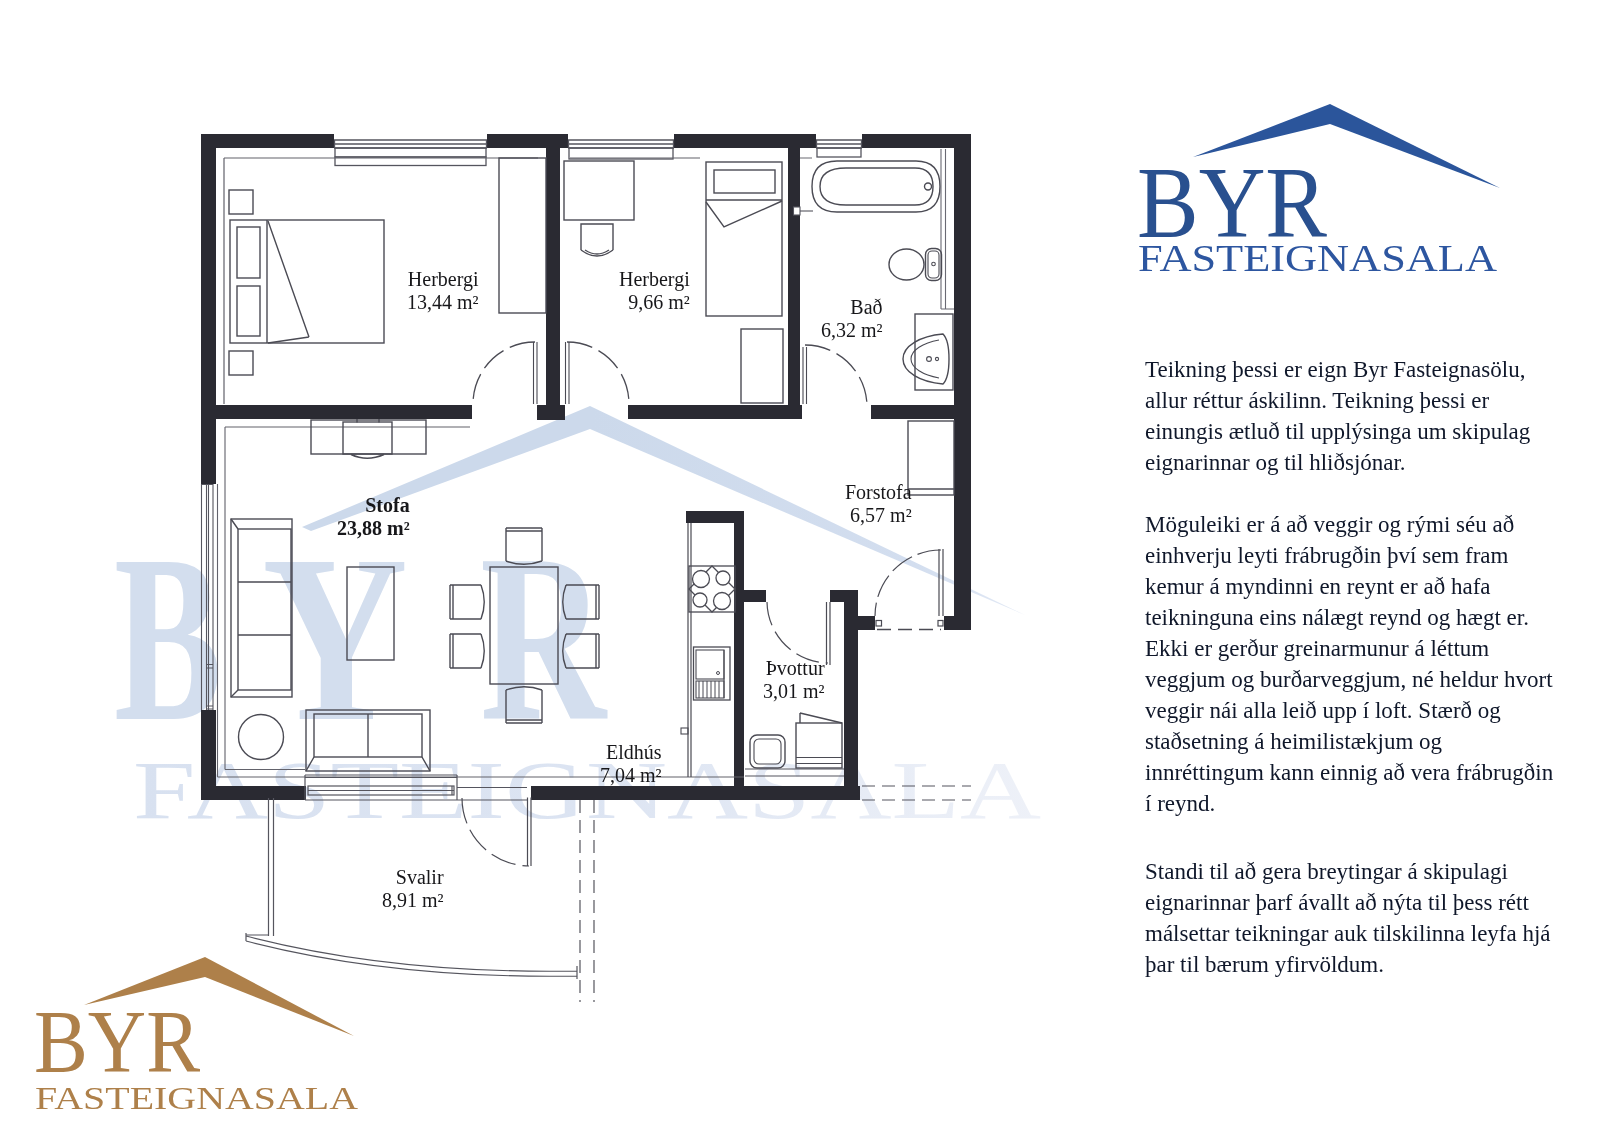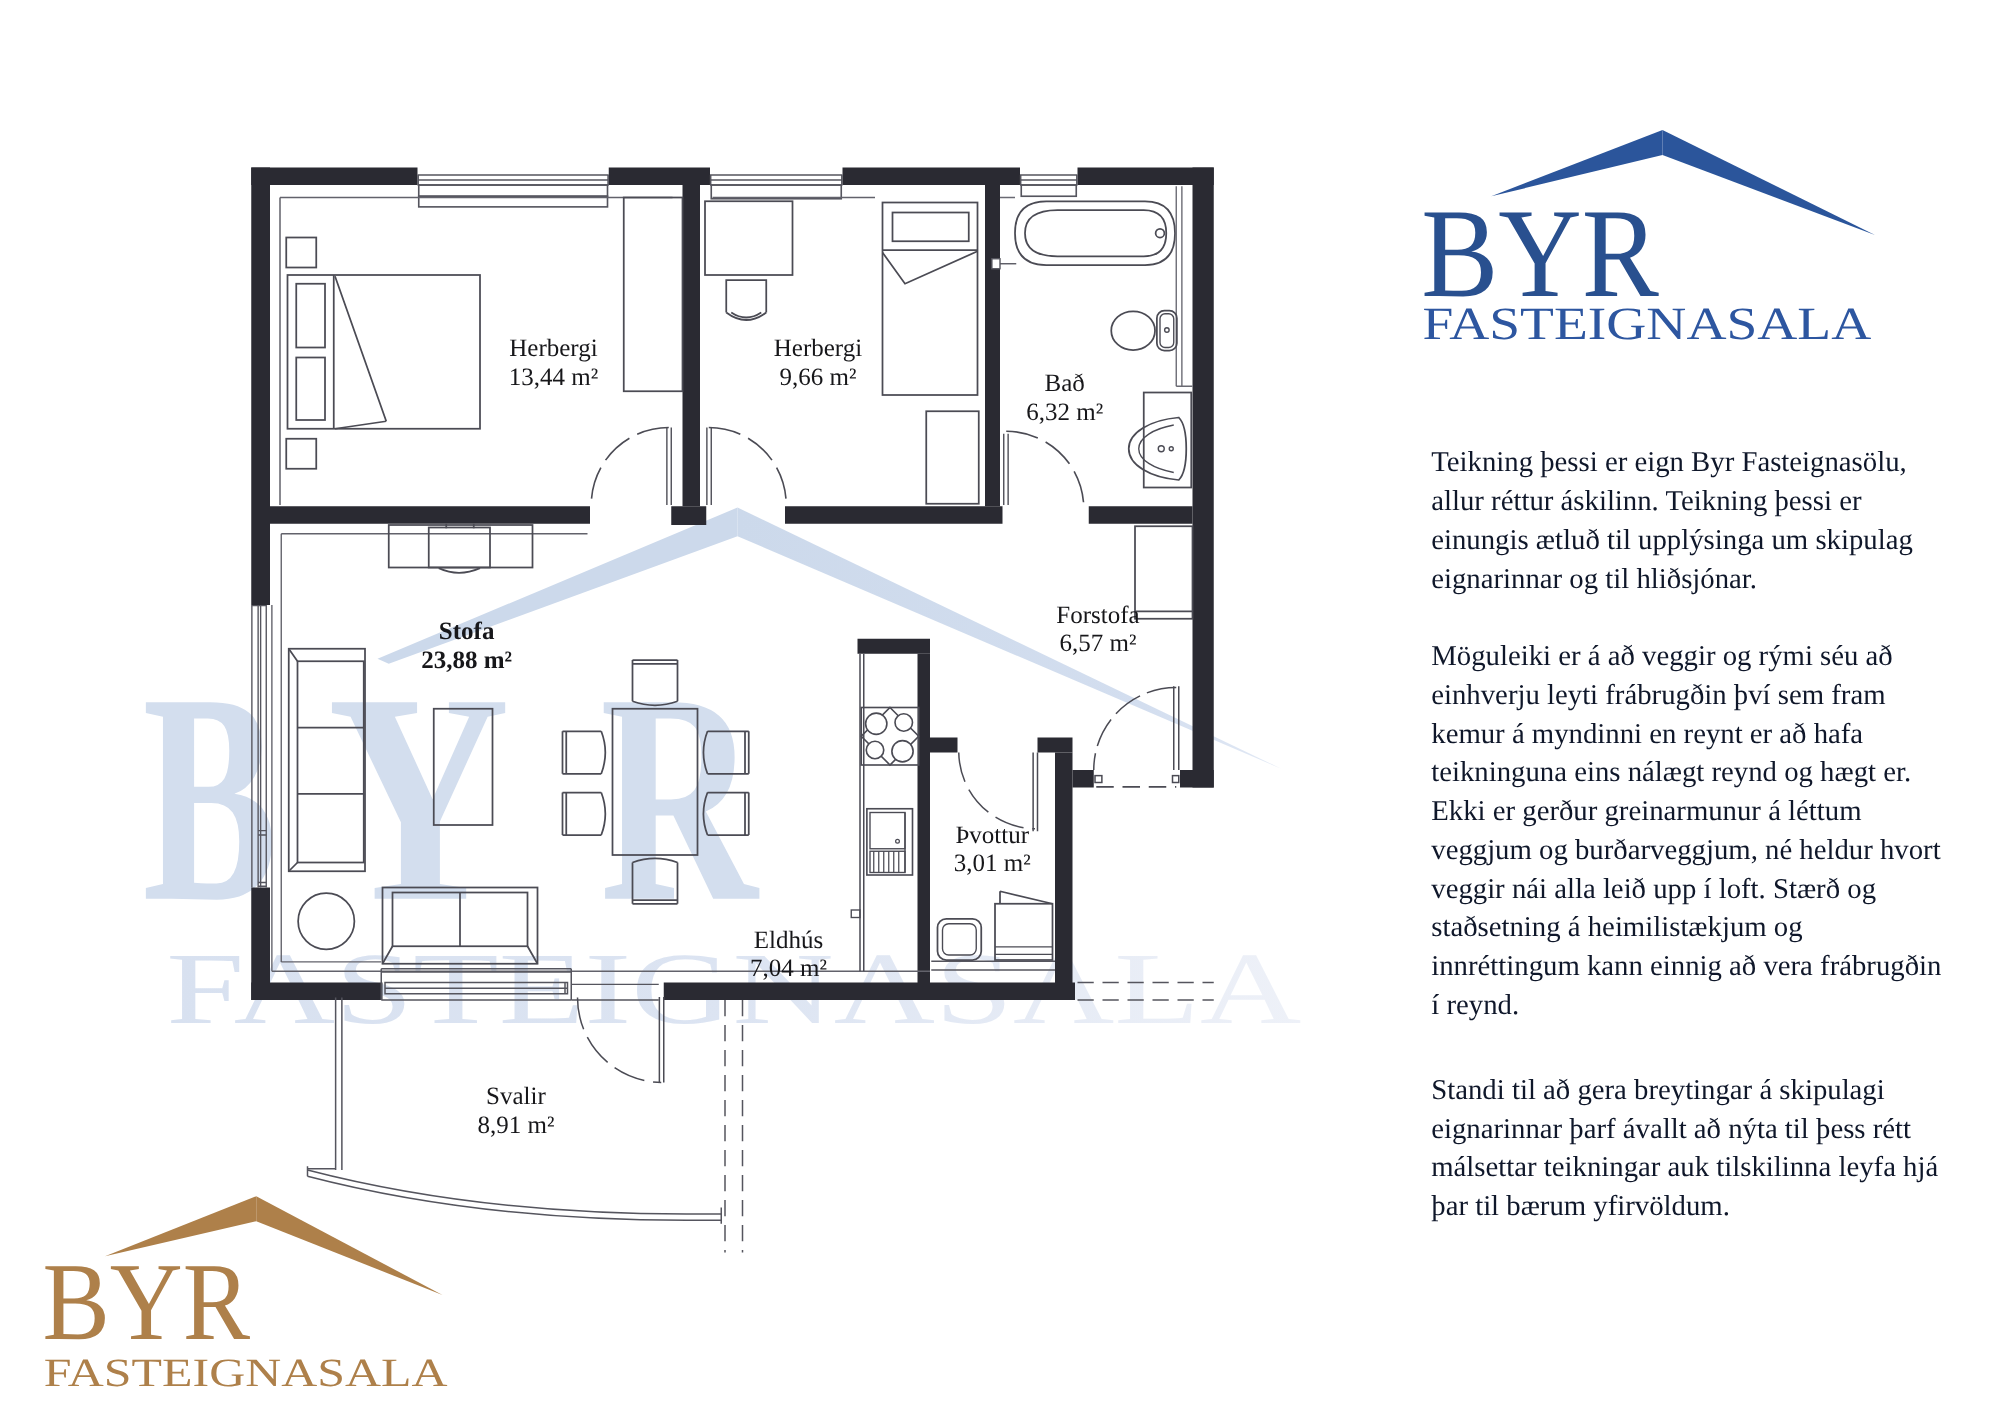--- a/index.html
+++ b/index.html
@@ -1,19 +1,19 @@
 <!DOCTYPE html>
 <html><head>
 <meta charset="utf-8">
 <style>
 html,body{margin:0;padding:0;background:#ffffff;}
 #page{position:relative;width:1600px;height:1131px;background:#ffffff;overflow:hidden;
   font-family:"Liberation Serif", serif;}
 .txt{position:absolute;color:#0f172a;}
-.lbl{position:absolute;color:#17171a;font-size:20px;line-height:23px;text-align:center;white-space:nowrap;}
+.lbl{position:absolute;color:#17171a;font-size:20px;line-height:23px;text-align:right;white-space:nowrap;}
 </style>
 </head>
 <body>
 <div id="page">
 <svg width="1600" height="1131" viewBox="0 0 1600 1131" style="position:absolute;left:0;top:0;" fill="none" stroke-linecap="butt">
 <defs>
 <linearGradient id="wmfade" x1="0" y1="0" x2="1" y2="0">
 <stop offset="0" stop-color="#d8e1f0"></stop>
 <stop offset="0.5" stop-color="#dce4f2"></stop>
 <stop offset="1" stop-color="#eef1f8"></stop>

